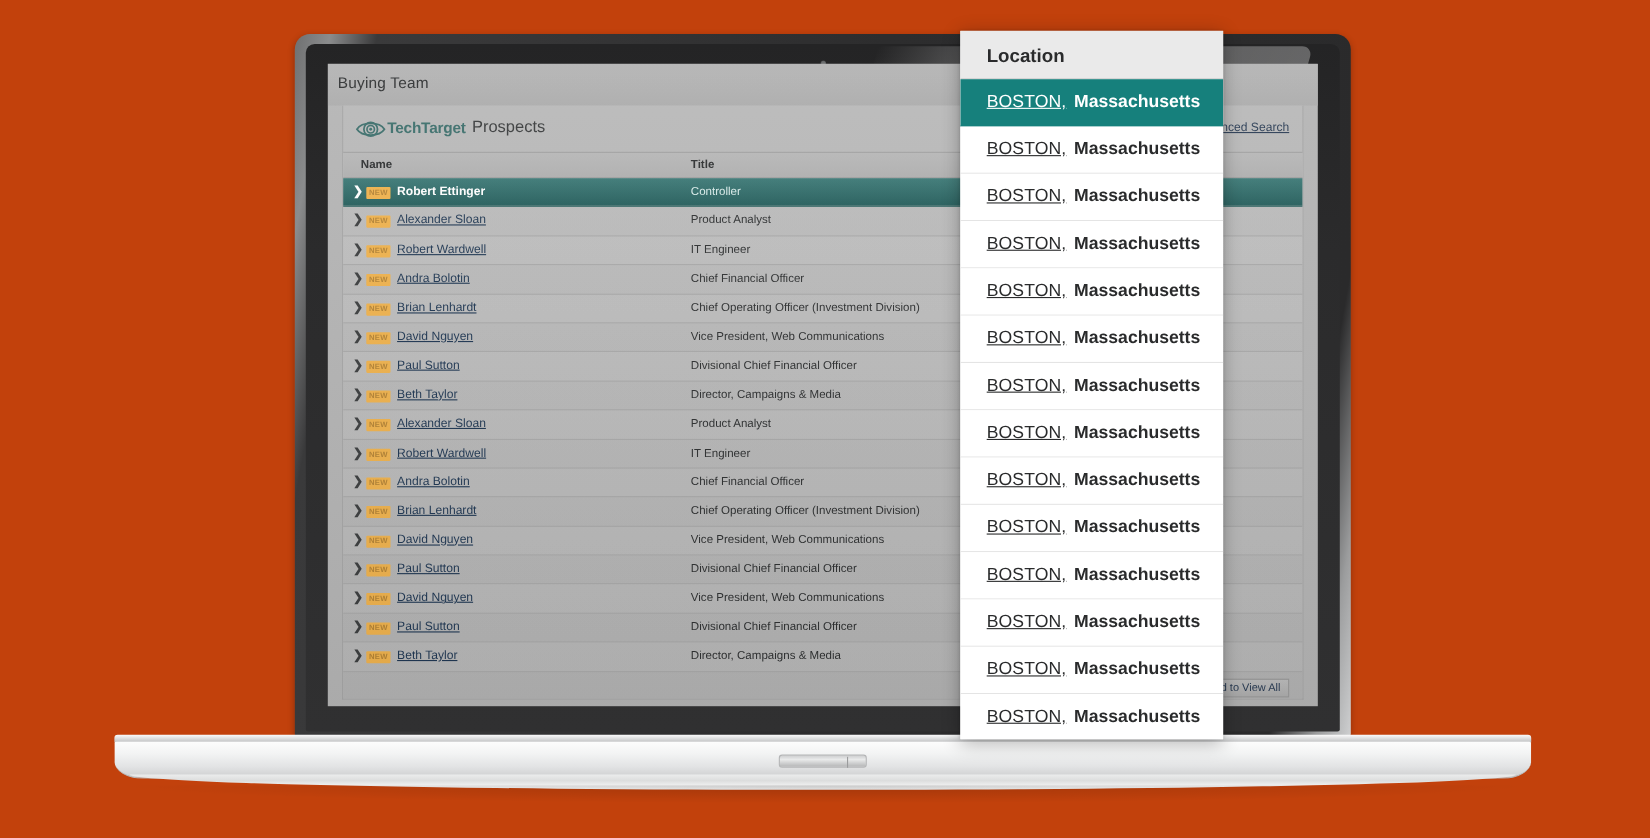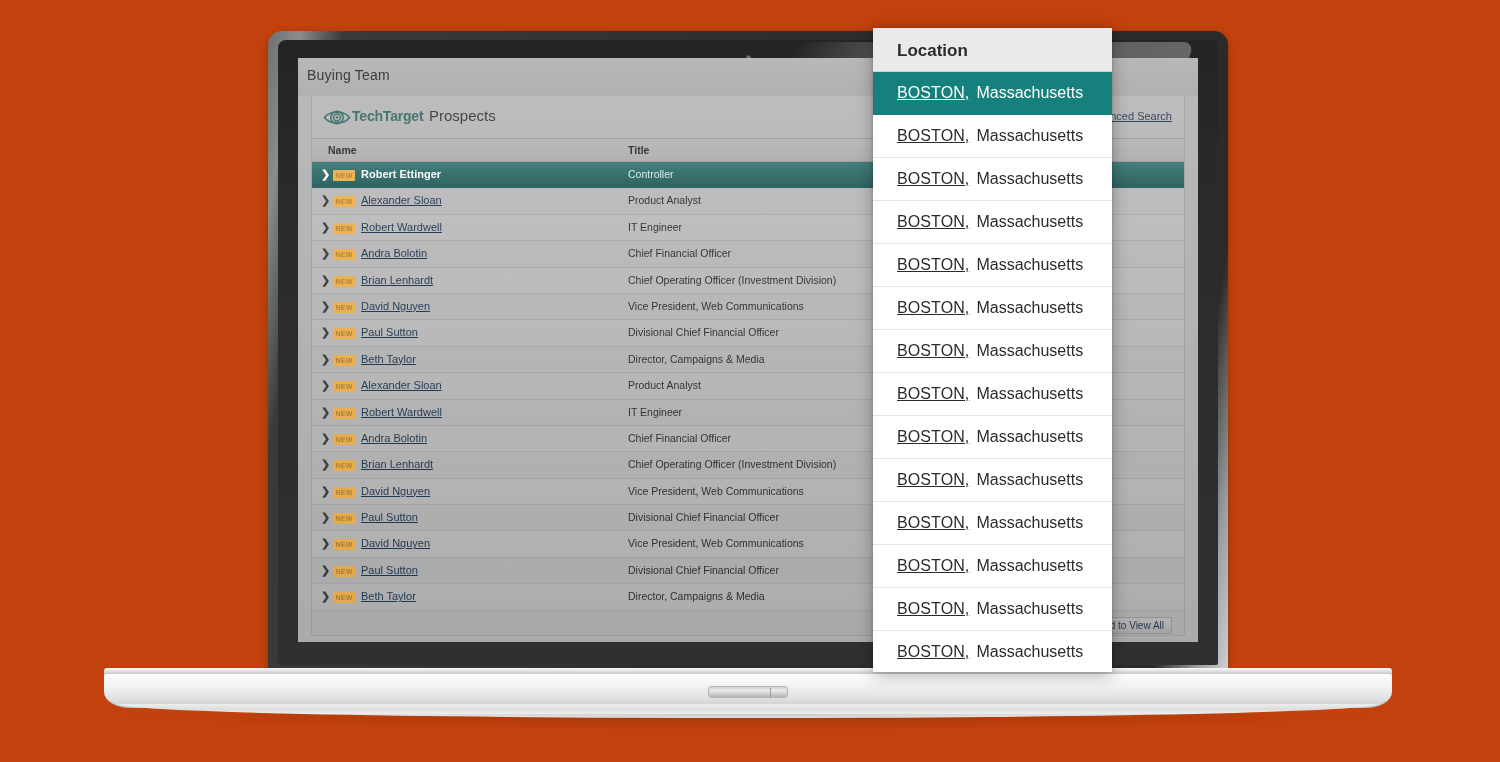--- a/index.html
+++ b/index.html
@@ -317,21 +317,21 @@
     border-bottom: 1px solid #e4e4e4;
   }
   .loc-item .li-text {
     position: absolute;
     left: 24px; top: 12px;
     font-size: 16px;
     color: #2a2b2c;
     white-space: nowrap;
   }
   .loc-item .li-text .city { letter-spacing: 0.1px; text-decoration: underline; }
-  .loc-item .li-text .state { margin-left: 7px; }
+  .loc-item .li-text .state { margin-left: 7px; font-weight: bold; }
   .loc-item.active {
     background: #16807c;
     border-bottom: 1px solid #16807c;
   }
   .loc-item.active .li-text { color: #ffffff; }
 </style>
 </head>
 <body>
 
 <div id="stage">

